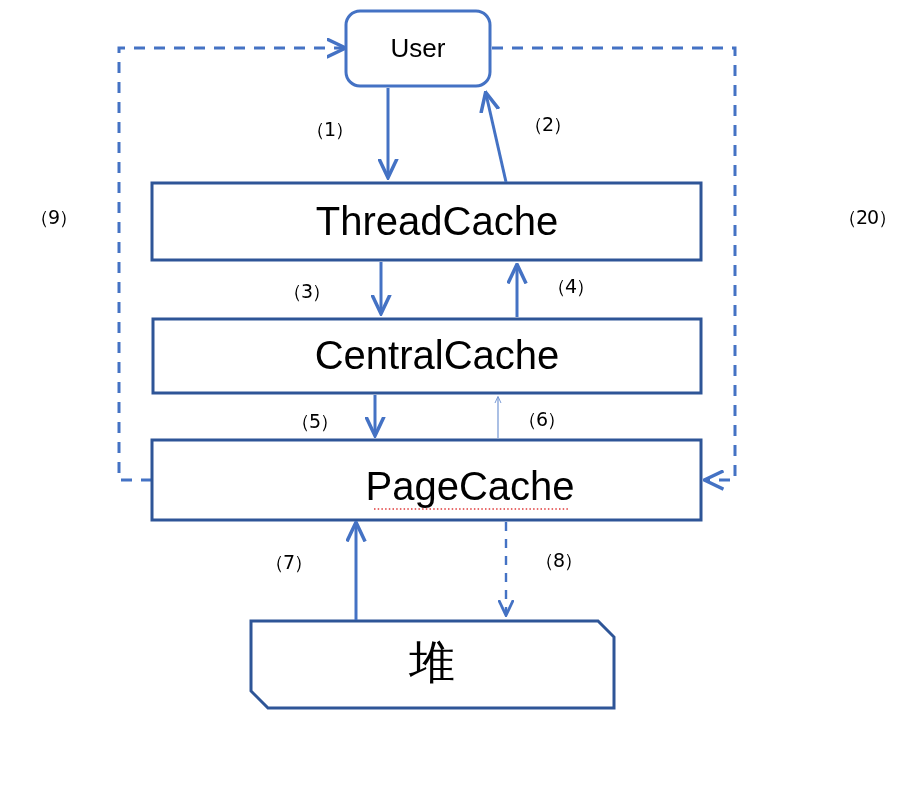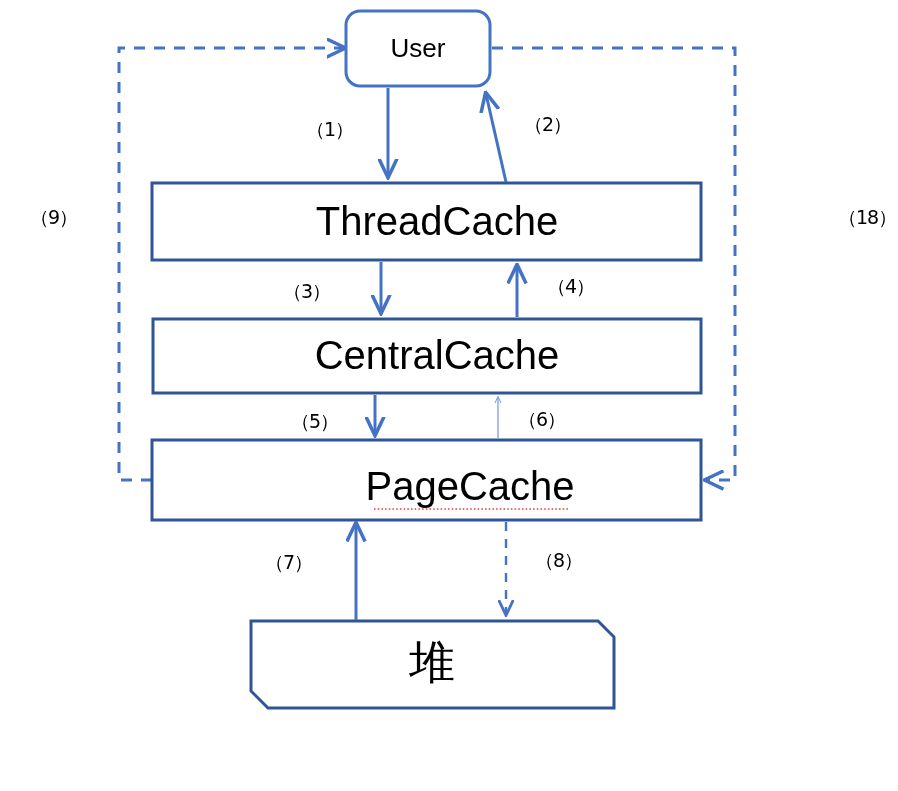--- a/index.html
+++ b/index.html
@@ -152,15 +152,15 @@
   <div class="edge-label" style="left:291px; top:409px;">（5）</div>
 
   <div class="edge-label" style="left:518px; top:407px;">（6）</div>
 
   <div class="edge-label" style="left:265px; top:550px;">（7）</div>
 
   <div class="edge-label" style="left:535px; top:548px;">（8）</div>
 
   <div class="edge-label" style="left:30px; top:205px;">（9）</div>
 
-  <div class="edge-label" style="left:838px; top:205px;">（18）</div>
+  <div class="edge-label" style="left:838px; top:205px;">（20）</div>
 
 </div>
 
 </body></html>

